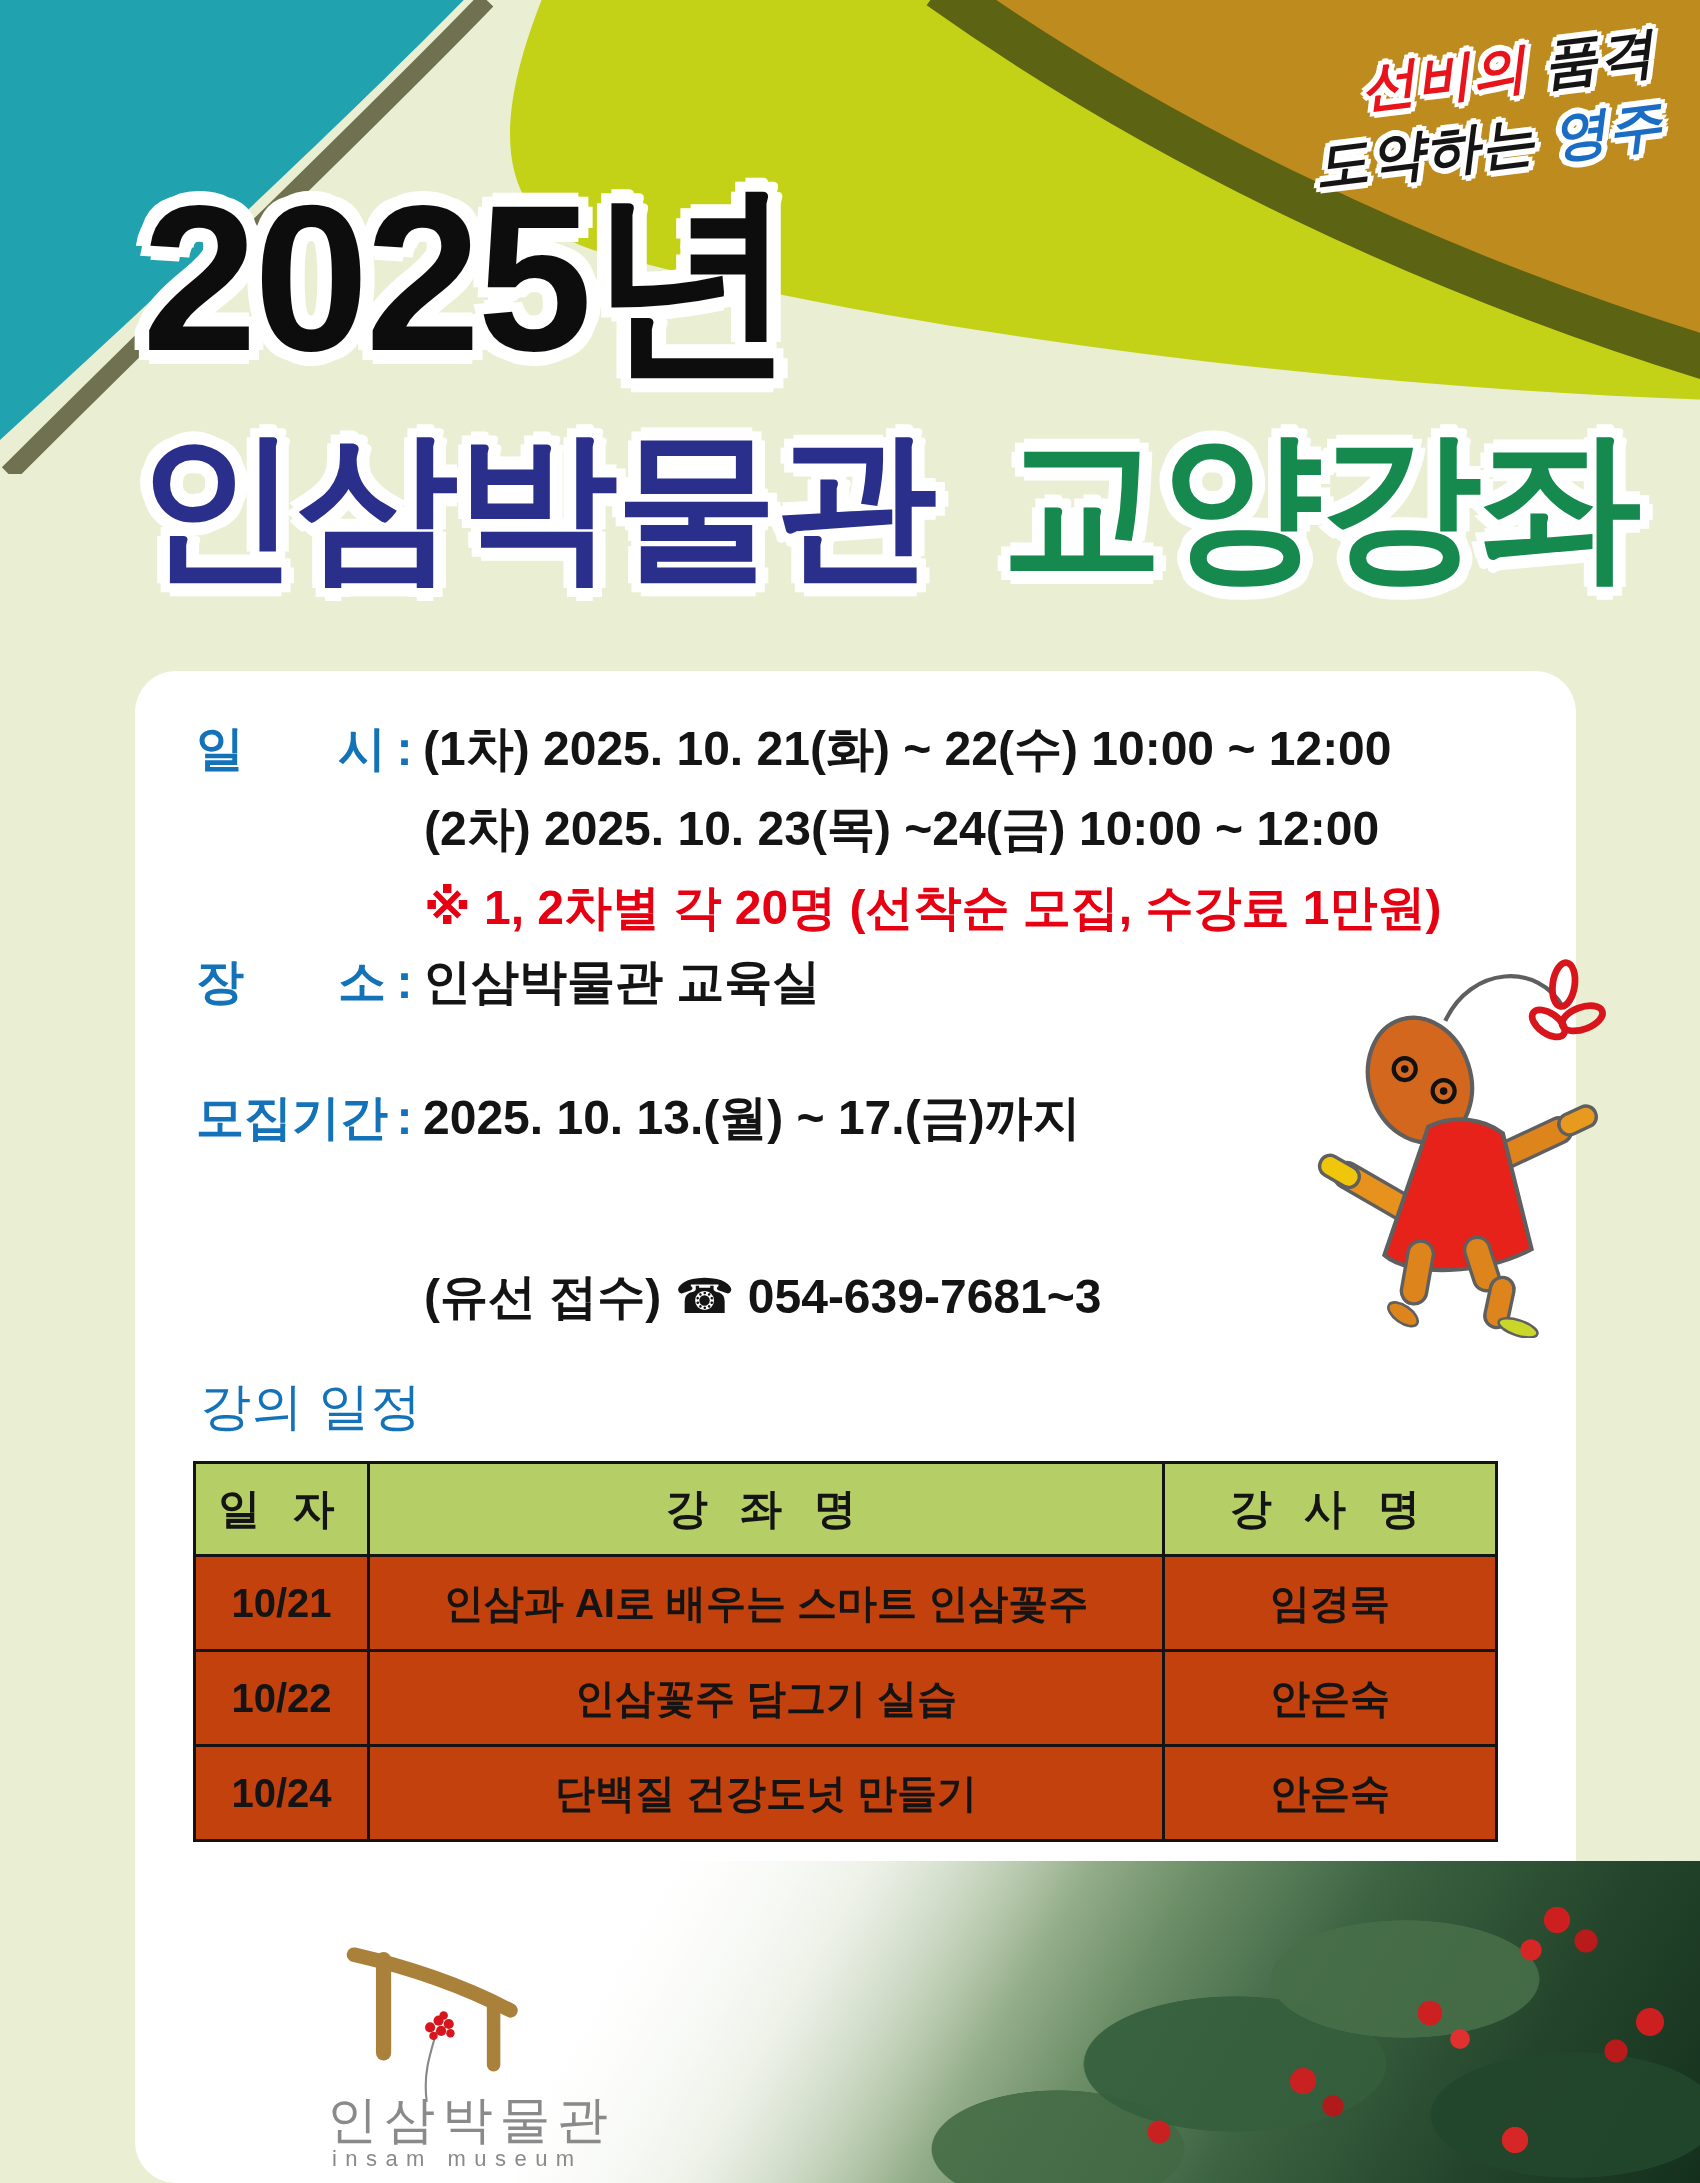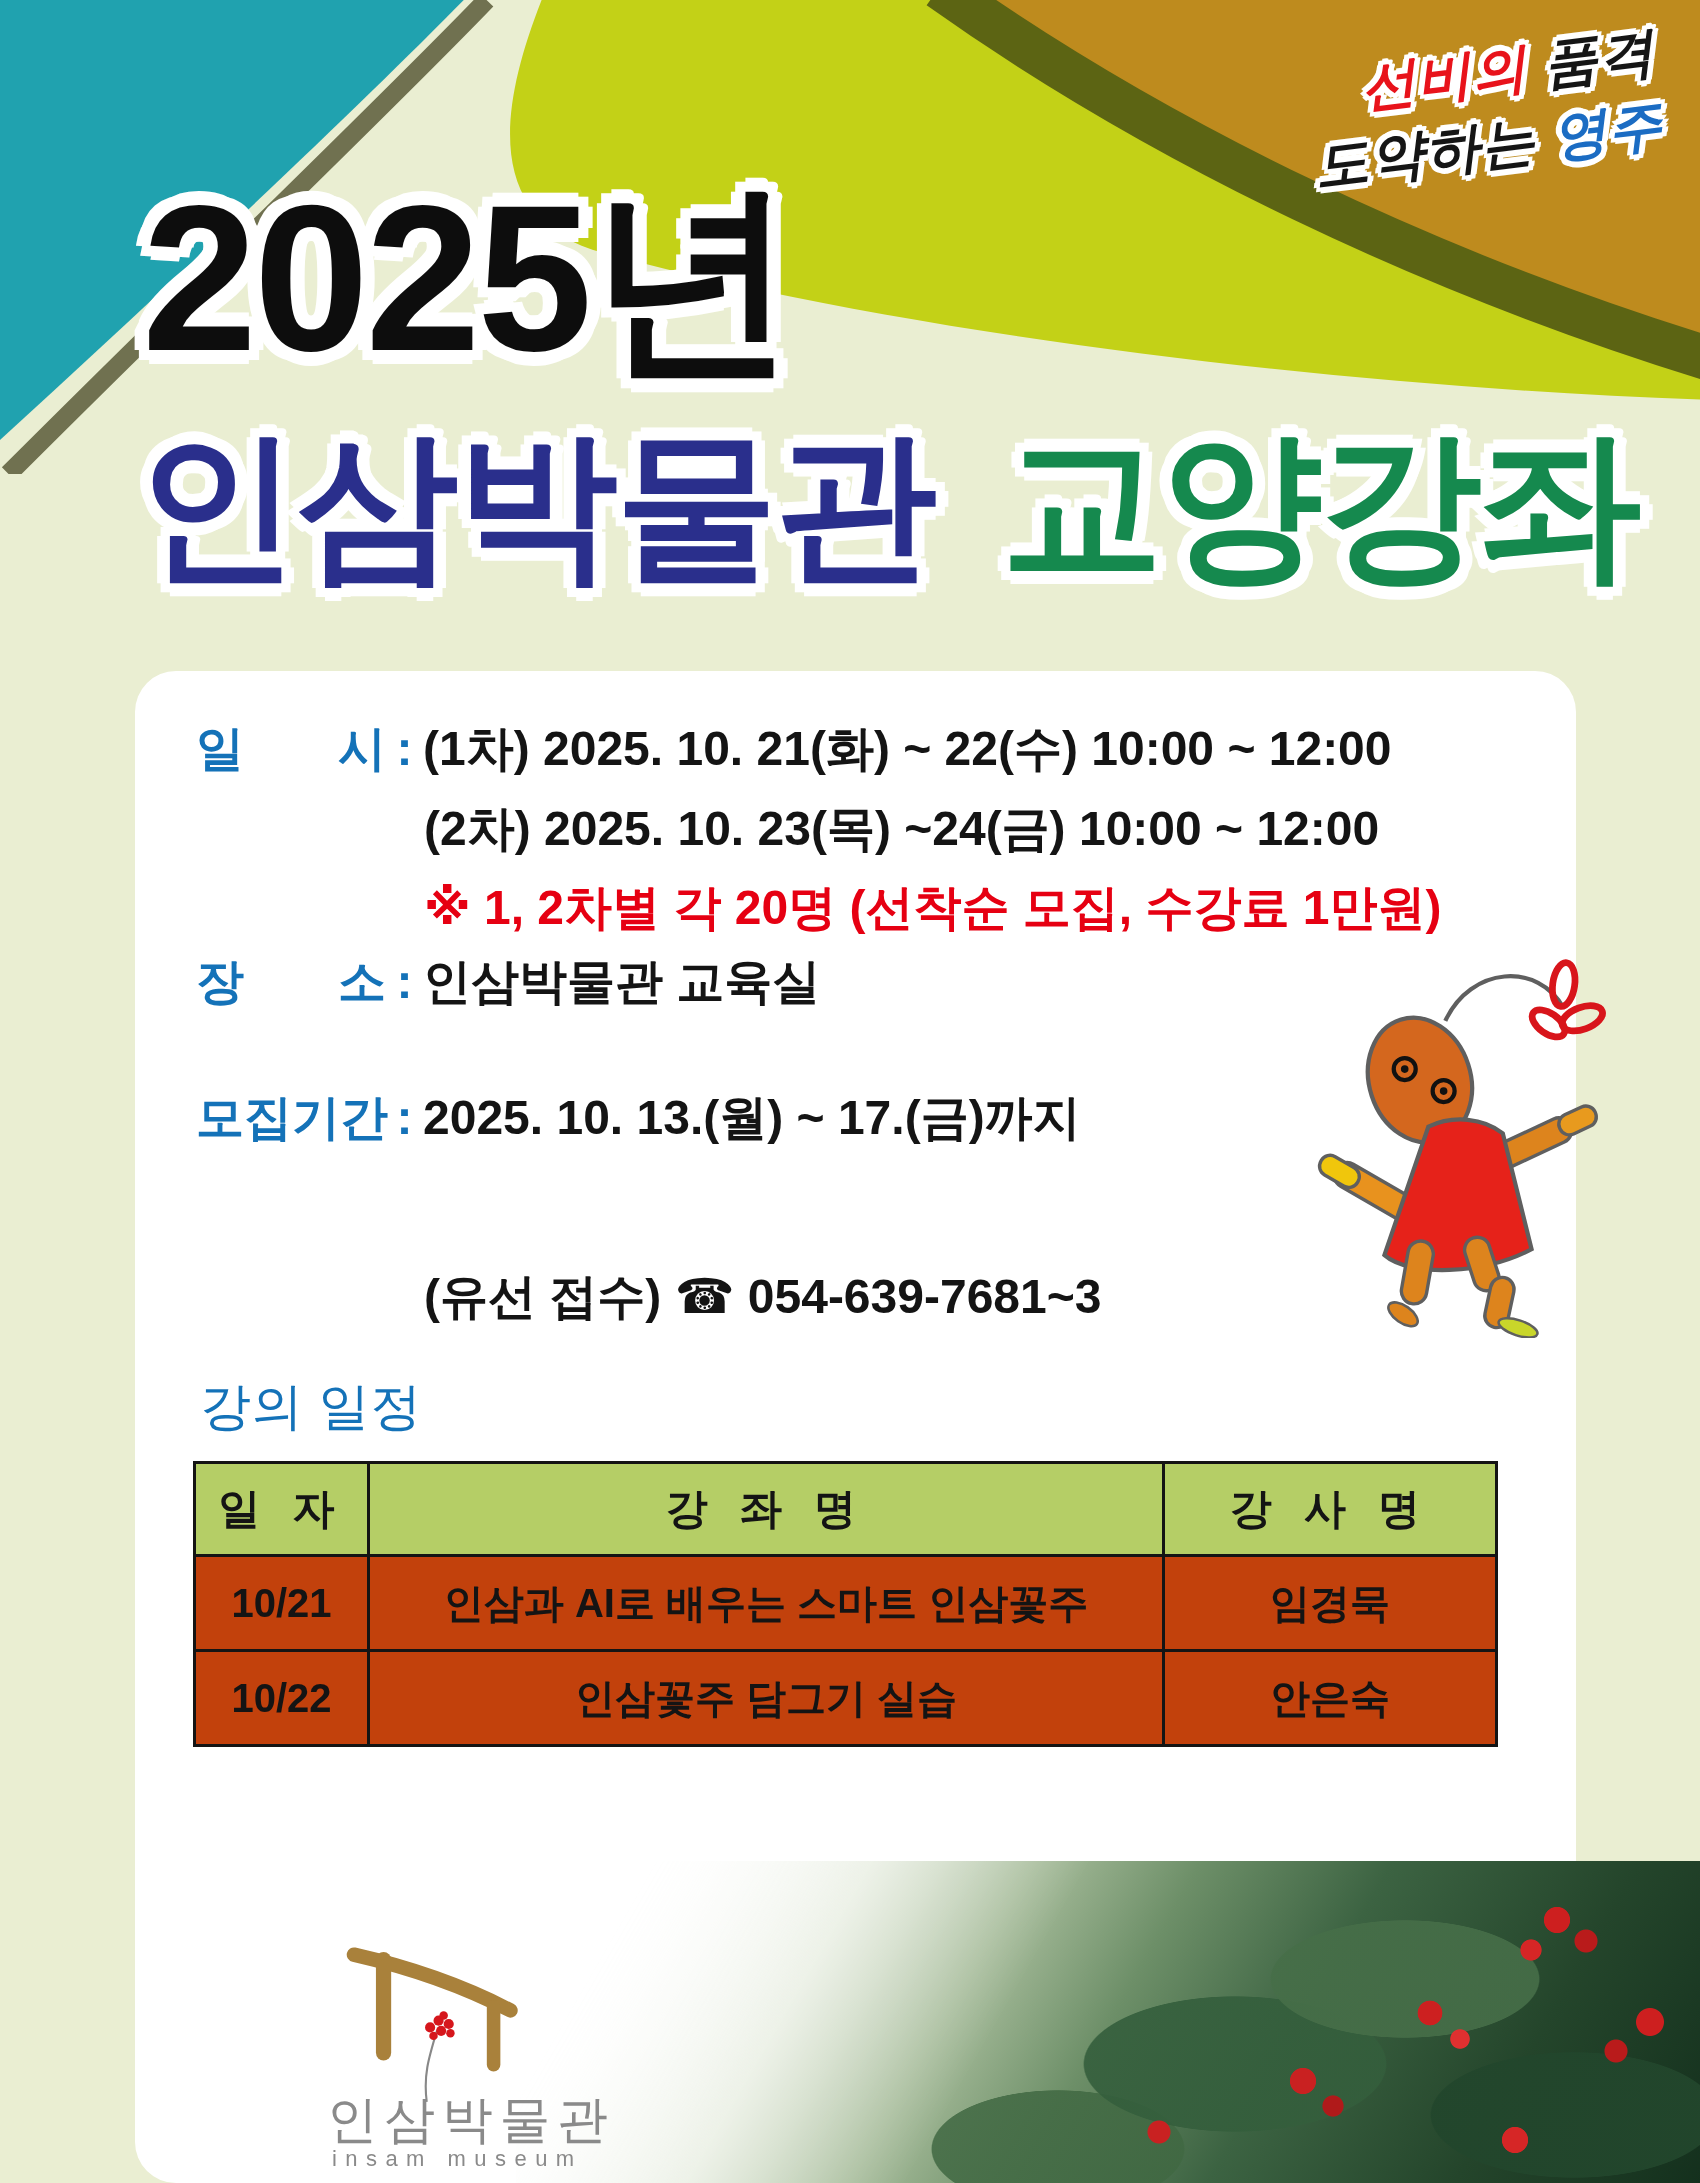--- a/index.html
+++ b/index.html
@@ -151,20 +151,25 @@
     <tr>
       <td>10/21</td>
       <td>인삼과 AI로 배우는 스마트 인삼꽃주</td>
       <td>임경묵</td>
     </tr>
     <tr>
       <td>10/22</td>
       <td>인삼꽃주 담그기 실습</td>
       <td>안은숙</td>
     </tr>
+    <tr>
+      <td>10/24</td>
+      <td>단백질 건강도넛 만들기</td>
+      <td>안은숙</td>
+    </tr>
   </tbody>
     </table>
 
   <svg class="character" width="296" height="389" viewBox="0 0 350 460" aria-hidden="true">
     <path d="M160,85 C190,20 270,15 300,70" stroke="#5f5f5f" stroke-width="5" fill="none"></path>
     <g stroke="#D8151B" stroke-width="8" fill="none">
       <ellipse cx="300" cy="42" rx="13" ry="26" transform="rotate(8 300 42)"></ellipse>
       <ellipse cx="322" cy="82" rx="25" ry="13" transform="rotate(-20 322 82)"></ellipse>
       <ellipse cx="282" cy="88" rx="22" ry="12" transform="rotate(35 282 88)"></ellipse>
     </g>

